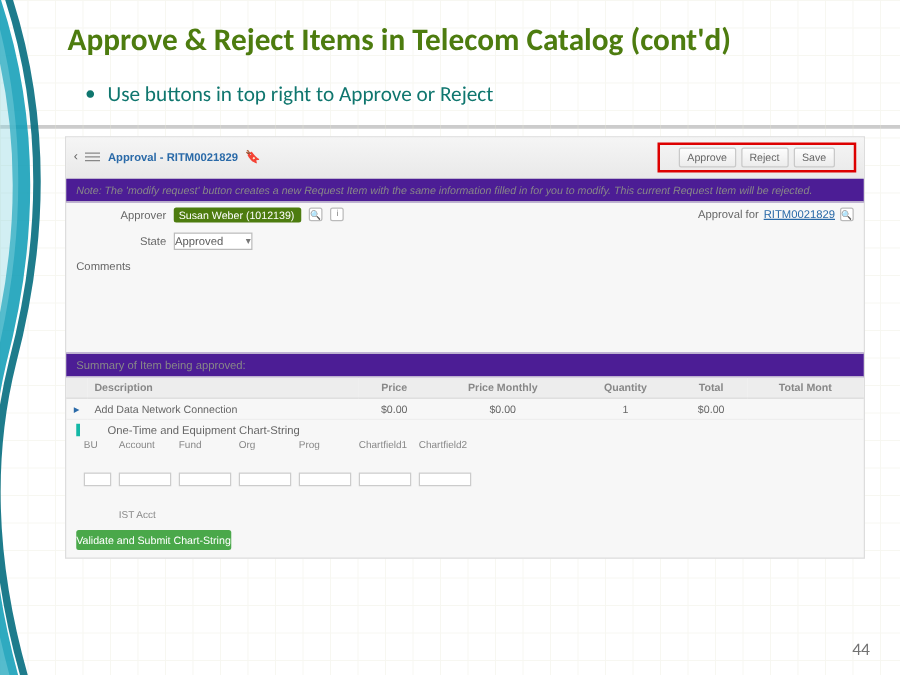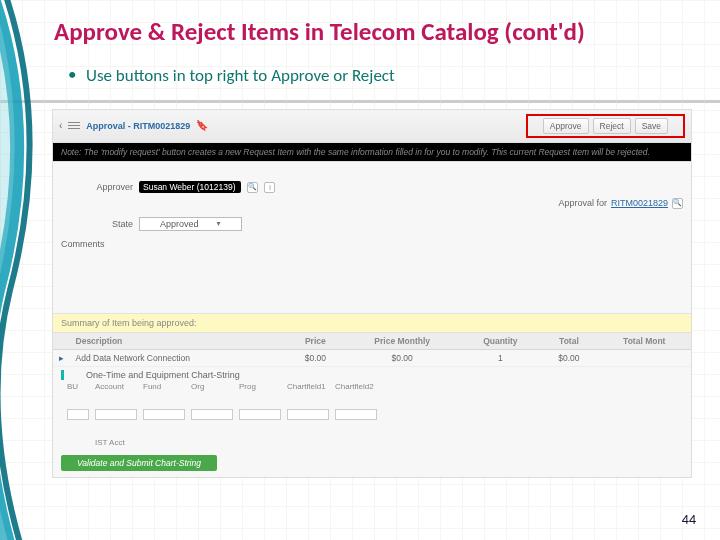--- a/index.html
+++ b/index.html
@@ -18,21 +18,21 @@
       linear-gradient(90deg, #e8e8d8 1px, transparent 1px);
     background-size: 22px 22px;
     opacity: 0.35;
   }
   .swoosh {
     position: absolute; left: -30px; top: -10px; width: 90px; height: 560px;
     pointer-events: none;
   }
   .content { position: relative; padding: 18px 30px 0 54px; }
   h1.title {
-    font-size: 25px; font-weight: 700; color: #be185d;
+    font-size: 25px; font-weight: 700; color: #4d7c0f;
     line-height: 1.15; margin-bottom: 18px;
   }
   ul.bullets { list-style: none; padding-left: 32px; margin-bottom: 14px; }
   ul.bullets li { font-size: 17px; color: #0f766e; position: relative; }
   ul.bullets li::before {
     content: "•"; position: absolute; left: -18px; top: -1px; font-size: 17px;
   }
   .hr { height: 3px; background: #ccc; margin: 0 0 0 -54px; }
 
   
@@ -68,52 +68,52 @@
     padding: 2px 6px; font-size: 8.5px; color: #666;
   }
   .anno {
     background: #fffef2; border-bottom: 1px solid #e6e0b7;
     padding: 3px 8px; color: #8a7d2d; font-size: 8.5px;
     display:flex; gap:4px; align-items:center;
   }
   .anno .ico { width:10px;height:10px;border-radius:50%;background:#4a90d9;color:#fff;
     font-size:7px; display:flex;align-items:center;justify-content:center; }
   .note {
-    background: #000000; border-bottom: 1px solid #ddd;
+    background: #4c1d95; border-bottom: 1px solid #ddd;
     padding: 4px 8px; font-style: italic; color:#888; font-size:8.5px;
   }
   .formrow { display:flex; align-items:center; padding: 4px 8px; gap:6px; }
-  .formrow .right { margin-left:auto; display:flex; gap:4px;margin-top:32px;}
+  .formrow .right { margin-left:auto; display:flex; gap:4px;}
   .lbl { width: 72px; text-align:right; color:#666; }
-  .pill { background:#000000; color:#fff; padding:1px 6px 1px 4px; border-radius:2px; font-size:8.5px; }
+  .pill { background:#4d7c0f; color:#fff; padding:1px 6px 1px 4px; border-radius:2px; font-size:8.5px; }
   .mini-ico { width:11px;height:11px; border:1px solid #bbb; border-radius:2px; background:#fff;
     display:inline-flex;align-items:center;justify-content:center;font-size:7px;color:#888; }
-  .sel { border:1px solid #bbb; background:#fff; padding:1px 20px; display:flex; align-items:center; gap:18px;}
+  .sel { border:1px solid #bbb; background:#fff; padding:1px 0; display:flex; align-items:center; gap:18px;}
   .sel .caret { font-size:8px; color:#777; }
   .link { color:#2a6aa8; text-decoration:underline; }
   .sep { height: 60px; }
-  .subhead { padding: 4px 8px; color:#888; border-top:1px solid #e2e2e2; border-bottom:1px solid #e2e2e2; background:#fef9c3;}
+  .subhead { padding: 4px 8px; color:#888; border-top:1px solid #e2e2e2; border-bottom:1px solid #e2e2e2; background:#4c1d95;}
   .tbl { width:100%; border-collapse:collapse; font-size:8.5px; color:#666; }
   .tbl th { background:#ededed; border-bottom:1px solid #d7d7d7; padding:3px 6px; text-align:left; font-weight:600; color:#888;}
   .tbl td { padding:3px 6px; border-bottom:1px solid #eee; }
   .tbl th.r, .tbl td.r { text-align:center; }
   .row-ico { color:#2a6aa8; font-size:9px; }
   .chartstring { border-left: 3px solid #14b8a6; margin: 3px 8px 0 8px; padding-left:22px; color:#666; }
   .cs-grid { display:flex; gap:6px; padding: 2px 8px 4px 14px; align-items:flex-start;}
   .cs-col { display:flex; flex-direction:column; gap:18px; font-size:8px; color:#888;}
   .cs-col .box { border:1px solid #ccc; background:#fff; height:11px; width:42px; }
   .cs-col.bu .box { width:22px; }
   .validate-btn {
     margin: 4px 24px 6px 8px;
     background: #4aa84a; color:#fff; border:none; border-radius:2px;
-    padding: 3px 16px; font-size:8.5px;font-style:italic;
+    padding: 3px 0; font-size:8.5px;
   }
   .pagenum {
     position:absolute; right: 24px; bottom: 12px;
-    color:#0f172a; font-size:14px;
+    color:#737373; font-size:14px;
   }
 </style>
 </head>
 <body>
 
 <div class="grid-bg"></div>
 
 <svg class="swoosh" viewBox="0 0 90 560">
   <path d="M 20 0 Q 70 140 28 300 Q 0 420 40 560" stroke="#0a9bb5" stroke-width="14" fill="none" opacity="0.85"></path>
   <path d="M 34 0 Q 82 140 40 300 Q 10 420 52 560" stroke="#066e7f" stroke-width="6" fill="none" opacity="0.9"></path>

